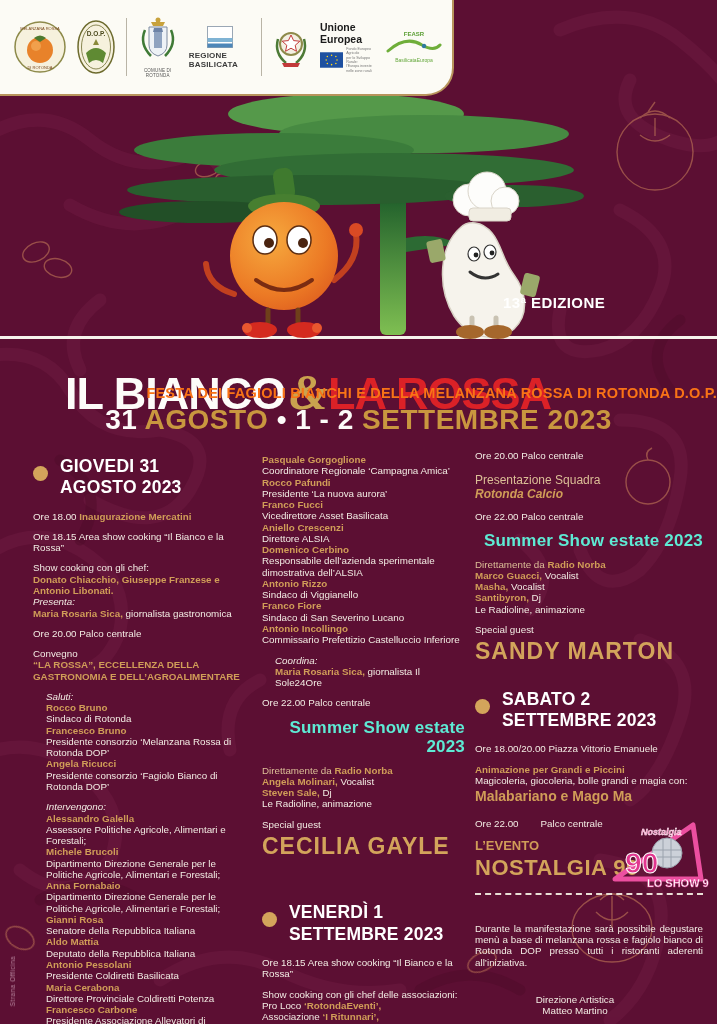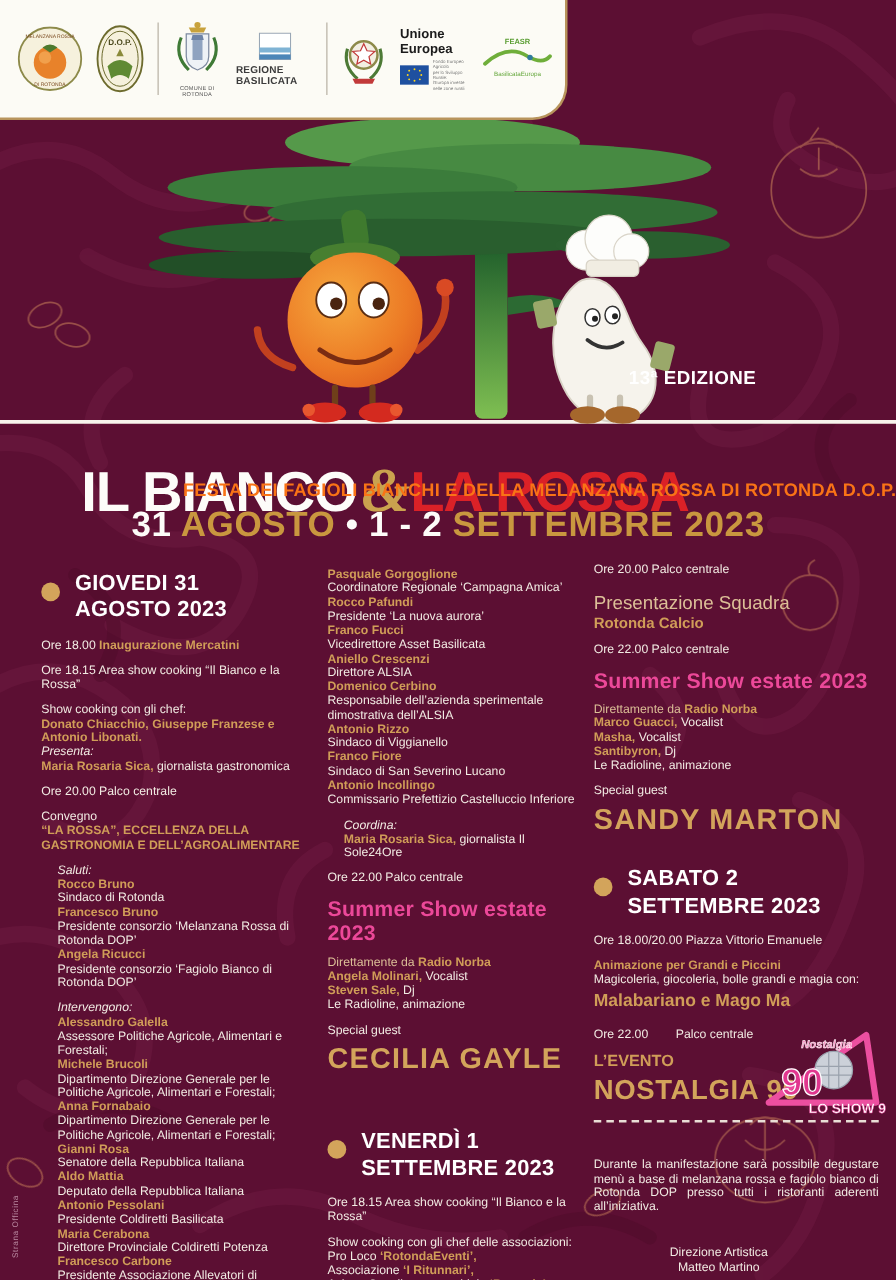--- a/index.html
+++ b/index.html
@@ -51,21 +51,21 @@
   .col-right{padding-top:2px;position:relative;padding-right:6px;}
   .blk{margin-bottom:9px;}
   .t-w{color:#f2ebe3;}
   .t-g{color:#d09d58;font-weight:bold;}
   .t-gl{color:#dcbf97;}
   .t-it{color:#f2ebe3;font-style:italic;}
   .indent{padding-left:13px;}
   .day-head{display:flex;align-items:flex-start;gap:12px;margin-bottom:12px;}
   .day-bullet{flex:0 0 auto;width:15px;height:15px;border-radius:50%;background:#d3a45b;margin-top:10px;}
   .day-title{font-size:17.5px;font-weight:bold;color:#ffffff;line-height:1.22;letter-spacing:.2px;}
-  .show-title{font-size:17px;font-weight:bold;color:#ec4899;margin:3px 0 8px 0;letter-spacing:.2px;}
+  .show-title{font-size:17px;font-weight:bold;color:#5eead4;margin:3px 0 8px 0;letter-spacing:.2px;text-align:right;}
   .guest-name{font-size:23px;font-weight:bold;color:#d3a45b;letter-spacing:1px;margin-top:3px;white-space:nowrap;}
   .magic{font-size:14px;font-weight:bold;color:#d09d58;margin-top:2px;}
   .evento{font-size:13px;font-weight:bold;color:#d09d58;margin-bottom:2px;}
   .nostalgia-txt{font-size:22px;font-weight:bold;color:#d3a45b;letter-spacing:.5px;white-space:nowrap;}
   .nostalgia-row{position:relative;margin-top:9px;}
   .nostalgia-logo{position:absolute;right:-6px;top:-22px;width:104px;height:80px;}
   .dashed-sep{border-top:2px dashed #e9dfd6;margin:12px 0 0 0;height:0;}
   .note{margin-top:28px;color:#f2ebe3;text-align:justify;}
   .credits{margin-top:26px;text-align:center;padding-right:28px;}
   .side-credit{position:absolute;left:9px;bottom:18px;z-index:2;
@@ -372,22 +372,22 @@
         <div><span class="t-w">Pro Loco </span><span class="t-g">‘RotondaEventi’,</span></div>
         <div><span class="t-w">Associazione </span><span class="t-g">‘I Ritunnari’,</span></div>
         <div><span class="t-w">Azione Cattolica parrocchiale </span><span class="t-g">‘Rotonda’</span></div>
       </div>
 
     </section>
 
     <section class="col col-right">
       <div class="blk t-w">Ore 20.00 Palco centrale</div>
       <div class="blk">
-        <div class="t-gl" style="font-size:15px;margin-top:13px;">Presentazione Squadra</div>
-        <div class="t-g" style="font-size:12px;">Rotonda Calcio</div>
+        <div class="t-gl" style="font-size:12px;margin-top:13px;">Presentazione Squadra</div>
+        <div class="t-g" style="font-size:12px;font-style:italic;">Rotonda Calcio</div>
       </div>
       <div class="blk t-w">Ore 22.00 Palco centrale</div>
       <div class="show-title">Summer Show estate 2023</div>
       <div class="blk">
         <div><span class="t-gl">Direttamente da </span><span class="t-g">Radio Norba</span></div>
         <div><span class="t-g">Marco Guacci,</span><span class="t-w"> Vocalist</span></div>
         <div><span class="t-g">Masha,</span><span class="t-w"> Vocalist</span></div>
         <div><span class="t-g">Santibyron,</span><span class="t-w"> Dj</span></div>
         <div class="t-w">Le Radioline, animazione</div>
       </div>

